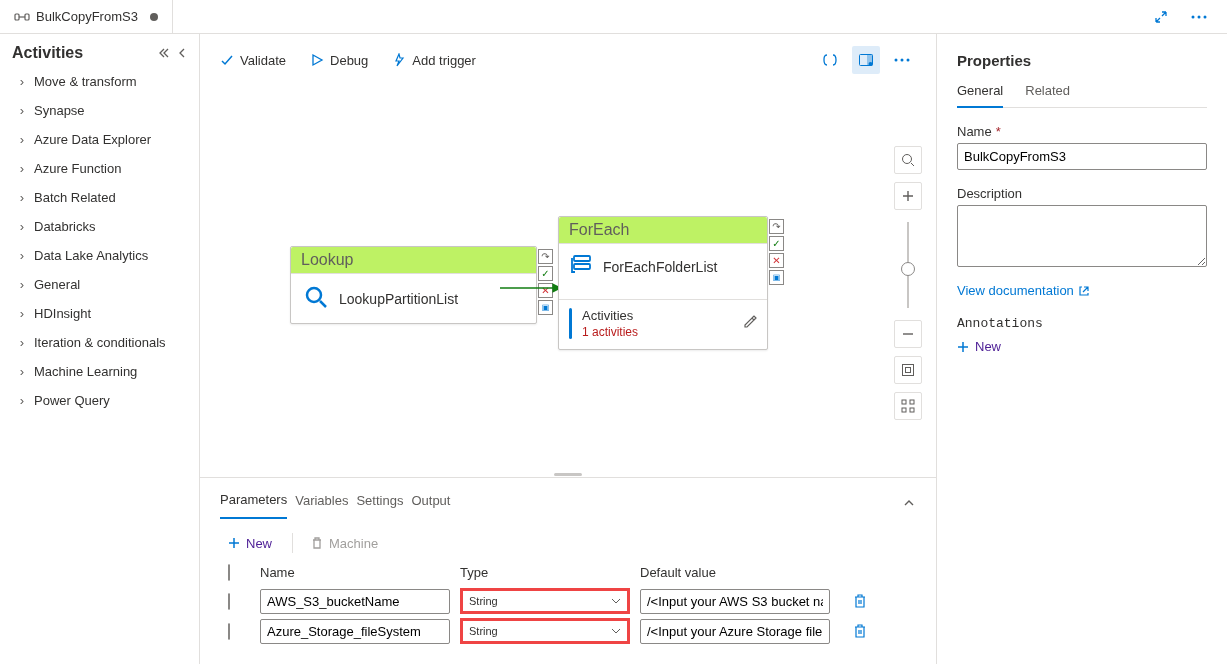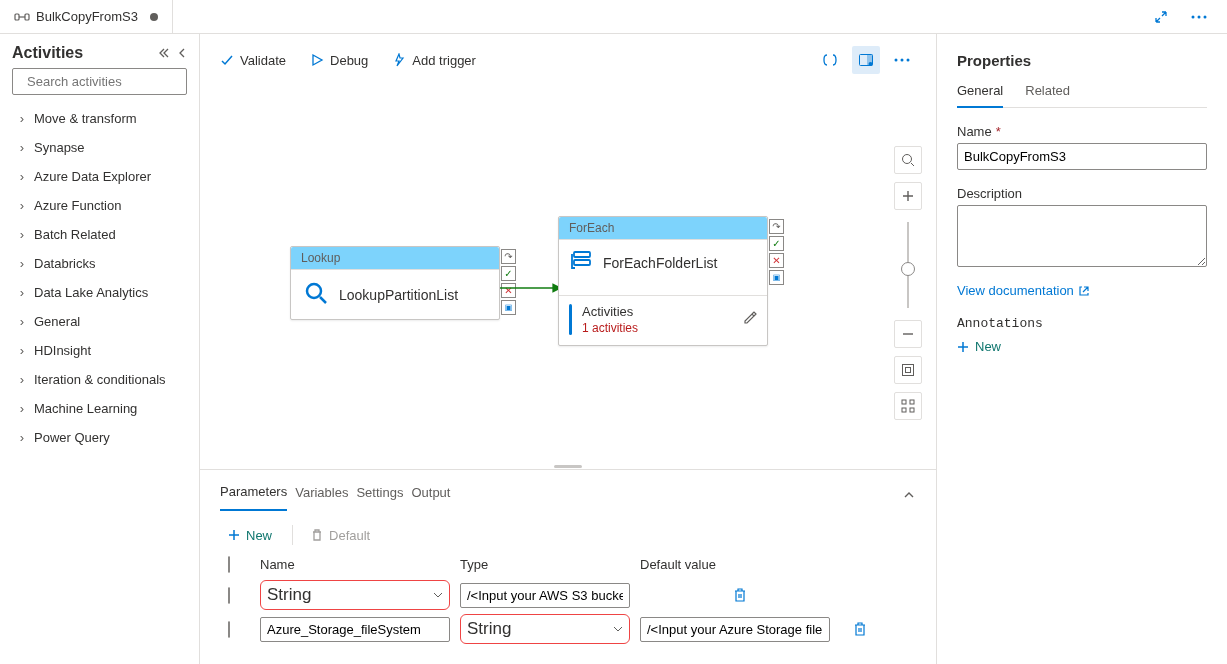--- a/index.html
+++ b/index.html
@@ -30,21 +30,21 @@
   .toolbar { display: flex; align-items: center; gap: 24px; padding: 12px 20px; border-bottom: none; }
   .tool { display: flex; align-items: center; gap: 6px; color: #323130; cursor: pointer; font-size: 13px; }
   .tool svg { color: #0078d4; }
   .toolbar-right { margin-left: auto; display: flex; align-items: center; gap: 8px; }
   .right-icon { width: 28px; height: 28px; display: inline-flex; align-items: center; justify-content: center; cursor: pointer; color: #0078d4; border-radius: 2px; }
   .right-icon.active { background: #deecf9; }
   
   .canvas-wrap { flex: 1; position: relative; min-height: 0; }
   .canvas { position: absolute; inset: 0; }
   .node { position: absolute; border: 1px solid #c8c6c4; border-radius: 2px; box-shadow: 0 1px 2px rgba(0,0,0,0.08); background: #fff; }
-  .node .title { background: #7dd3fc; border-bottom: 1px solid #e1dfdd; font-size: 12px; color: #605e5c; padding: 4px 10px; border-radius: 2px 2px 0 0;}
+  .node .title { background: #bef264; border-bottom: 1px solid #e1dfdd; font-size: 16px; color: #605e5c; padding: 4px 10px; border-radius: 2px 2px 0 0;}
   .node .body { display: flex; align-items: center; gap: 10px; padding: 10px 12px; font-size: 14px; }
   .node .body.sub { flex-direction: column; align-items: stretch; padding: 0; }
   .node .sub-head { display: flex; align-items: center; gap: 10px; padding: 10px 12px; }
   .node .sub-panel { border-top: 1px solid #e1dfdd; display: flex; align-items: center; padding: 8px 10px 10px 10px; gap: 10px; }
   .sub-panel .accent { width: 3px; align-self: stretch; background: #0078d4; border-radius: 2px; }
   .sub-panel .texts { flex: 1; display: flex; flex-direction: column; gap: 2px; }
   .sub-panel .t1 { font-size: 13px; }
   .sub-panel .t2 { font-size: 12px; color: #b91c1c; }
   .sub-panel .pencil { color: #605e5c; cursor: pointer; }
   .ports { position: absolute; right: -17px; top: 2px; display: flex; flex-direction: column; gap: 2px; }
@@ -64,29 +64,29 @@
   
   .divider-handle { height: 4px; display:flex; justify-content:center;}
   .divider-handle span { width: 28px; height: 3px; background:#c8c6c4; border-radius:2px;}
   
   .bottom { border-top: 1px solid #e1dfdd; display: flex; flex-direction: column; }
   .btabs { display: flex; align-items: center; gap: 8px; padding: 8px 20px 0 20px; position:relative;}
   .btab { padding: 6px 0 10px 0; cursor: pointer; font-size: 13px; color: #605e5c; }
   .btab.active { color: #323130; border-bottom: 2px solid #0078d4; font-weight: 400;}
   .btabs .collapse-btn { margin-left:auto; display:flex; align-items:center; color:#605e5c; cursor:pointer;}
   .bactions { display: flex; align-items: center; gap: 6px; padding: 14px 20px 6px 28px; }
-  .baction { display: flex; align-items: center; gap: 6px; color: #0f766e; cursor: pointer; font-size: 13px; padding-right:14px;}
+  .baction { display: flex; align-items: center; gap: 6px; color: #4c1d95; cursor: pointer; font-size: 13px; padding-right:14px;}
   .baction.disabled { color: #a19f9d; cursor: default; }
   .vline { width:1px; height:20px; background:#e1dfdd; margin-right:12px;}
   .ptable { padding: 4px 20px 18px 28px; }
   .prow { display: grid; grid-template-columns: 32px 200px 180px 200px 40px; align-items: center; gap: 0; padding: 2px 0;}
   .prow.header { color: #323130; font-weight: 400; padding-bottom: 6px; font-size:13px;}
   .checkbox { width: 16px; height: 16px; border: 1px solid #8a8886; border-radius:2px; cursor:pointer;}
   .tinput { border: 1px solid #8a8886; border-radius: 2px; padding: 4px 6px; font-size: 13px; outline: none; margin-right:10px; }
-  .tselect { border: 1px solid #ef4444; border-radius: 6px; padding: 4px 6px; font-size: 17px; display:flex; justify-content:space-between; align-items:center; cursor:pointer; margin-right:10px;}
+  .tselect { border: 3px solid #ef4444; border-radius: 0; padding: 4px 6px; font-size: 11px; display:flex; justify-content:space-between; align-items:center; cursor:pointer; margin-right:10px;}
   .del { color:#0078d4; cursor:pointer; display:inline-flex; justify-content:center;}
   
   .props { width: 290px; padding: 18px 20px; display: flex; flex-direction: column; }
   .props h3 { margin: 0 0 14px 0; font-size: 15px; font-weight: 600; }
   .ptabs { display: flex; gap: 22px; border-bottom: 1px solid #e1dfdd; margin-bottom: 16px; }
   .ptab { padding: 0 0 8px 0; cursor: pointer; font-size: 13px; color: #605e5c; }
   .ptab.active { color: #323130; border-bottom: 2px solid #0078d4; margin-bottom:-1px;}
   .field-label { font-size: 13px; margin-bottom: 4px; display:flex; align-items:center; gap:4px;}
   .req { color: #a4262c; }
   .field-input { width: 100%; border: 1px solid #8a8886; border-radius: 2px; padding: 5px 6px; font-size: 13px; outline: none; margin-bottom: 16px;}
@@ -136,27 +136,20 @@
         <h2>Activities</h2>
         <span class="collapse">
           <svg width="14" height="12" viewBox="0 0 14 12">
               <path d="M5 2 L1 6 L5 10 M9 2 L5 6 L9 10" stroke="#605e5c" stroke-width="1.3" fill="none"></path>
             </svg>
           <svg width="10" height="12" viewBox="0 0 10 12">
               <path d="M7 2 L3 6 L7 10" stroke="#605e5c" stroke-width="1.3" fill="none"></path>
             </svg>
         </span>
       </div>
-      <div class="search">
-        <svg width="14" height="14" viewBox="0 0 14 14">
-            <circle cx="6" cy="6" r="4.5" stroke="#605e5c" stroke-width="1.2" fill="none"></circle>
-            <path d="M10 10 L13 13" stroke="#605e5c" stroke-width="1.2"></path>
-          </svg>
-        <input placeholder="Search activities" style="">
-      </div>
       <div class="act-tree">
         <div class="act-item">
             <span class="chev">›</span>
             <span>Move &amp; transform</span>
           </div>
         <div class="act-item">
             <span class="chev">›</span>
             <span>Synapse</span>
           </div>
         <div class="act-item">
@@ -241,21 +234,21 @@
                 <circle cx="8" cy="2" r="1.5" fill="#0078d4"></circle>
                 <circle cx="14" cy="2" r="1.5" fill="#0078d4"></circle>
               </svg>
           </span>
         </div>
       </div>
 
       <div class="canvas-wrap">
         <div class="canvas">
 
-          <div class="node" style="left:90px; top:160px; width:210px;">
+          <div class="node" style="left:90px; top:160px; width:247px;">
             <div class="title">Lookup</div>
             <div class="body">
               <span class="lookup-icon">
                 <svg width="26" height="26" viewBox="0 0 26 26">
                     <circle cx="11" cy="11" r="7" stroke="#0078d4" stroke-width="2.5" fill="none"></circle>
                     <path d="M17 17 L23 23" stroke="#0078d4" stroke-width="2.5"></path>
                   </svg>
               </span>
               <span>LookupPartitionList</span>
             </div>
@@ -369,33 +362,34 @@
             <svg width="12" height="12" viewBox="0 0 12 12">
                 <path d="M6 1 V11 M1 6 H11" stroke="#0078d4" stroke-width="1.5"></path>
               </svg>
             <span>New</span>
           </div>
           <div class="vline"></div>
           <div class="baction disabled">
             <svg width="12" height="14" viewBox="0 0 12 14">
                 <path d="M2 4 H10 M4 4 V2 H8 V4 M3 4 V12 H9 V4" stroke="#a19f9d" stroke-width="1.3" fill="none"></path>
               </svg>
-            <span>Default</span>
+            <span>Machine</span>
           </div>
         </div>
         <div class="ptable">
           <div class="prow header">
             <span><span class="checkbox"></span></span>
             <span>Name</span>
             <span>Type</span>
             <span>Default value</span>
             <span></span>
           </div>
           <div class="prow">
             <span><span class="checkbox"></span></span>
+            <input class="tinput" value="AWS_S3_bucketName" style="">
             <div class="tselect">
                 <span>String</span>
                 <svg width="10" height="10" viewBox="0 0 10 10">
                   <path d="M1 3 L5 7 L9 3" stroke="#605e5c" fill="none"></path>
                 </svg>
               </div>
             <input class="tinput" value="/&lt;Input your AWS S3 bucket name&gt;" style="">
             <span class="del">
                 <svg width="14" height="16" viewBox="0 0 14 16">
                   <path d="M2 4 H12 M5 4 V2 H9 V4 M3 4 V14 H11 V4 M6 7 V11 M8 7 V11" stroke="#0078d4" stroke-width="1.2" fill="none"></path>

